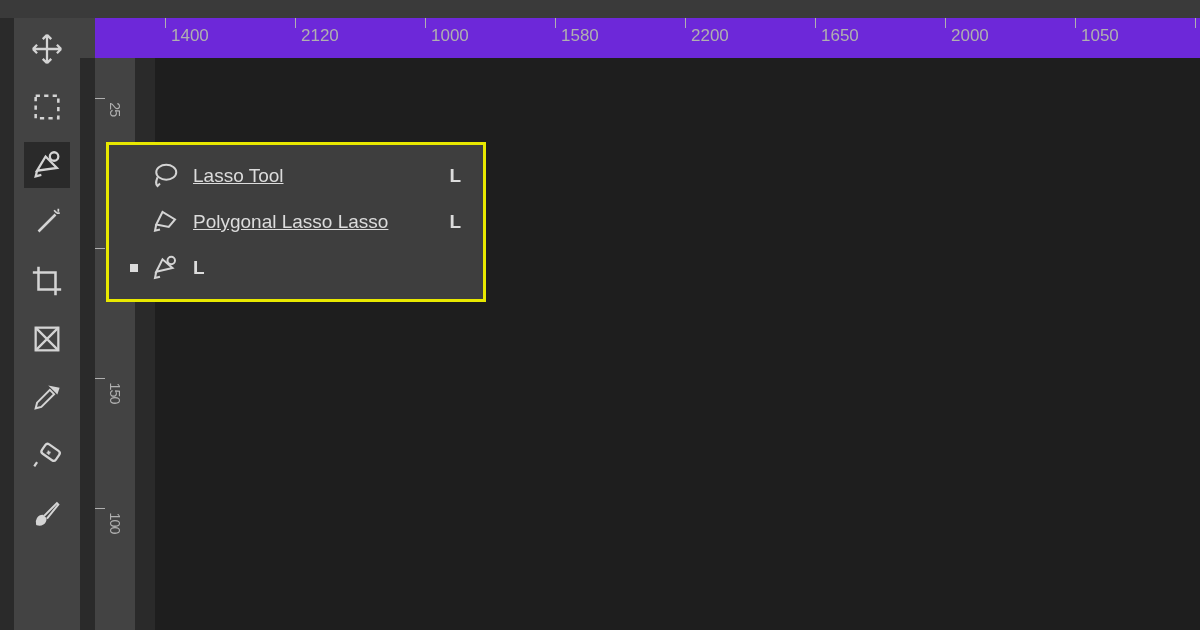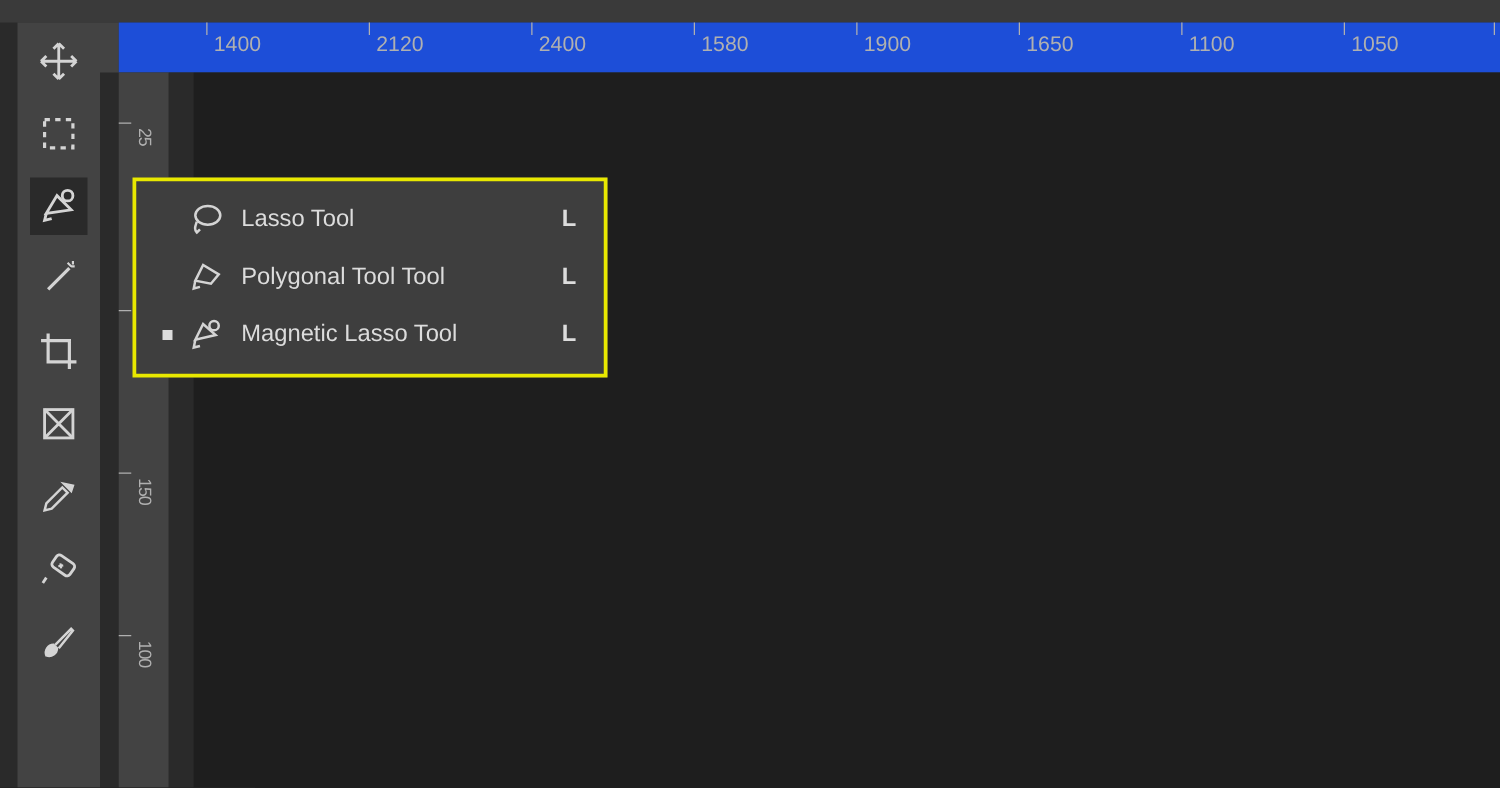--- a/index.html
+++ b/index.html
@@ -40,21 +40,21 @@
 .tool.active {
   background: #2a2a2a;
 }
 .tool svg { width: 34px; height: 34px; }
 .ruler-h {
   position: absolute;
   left: 95px;
   top: 18px;
   right: 0;
   height: 40px;
-  background: #1d4ed8;
+  background: #6d28d9;
   display: flex;
   align-items: center;
 }
 .ruler-corner {
   position: absolute;
   left: 80px;
   top: 18px;
   width: 15px;
   height: 40px;
   background: #434343;
@@ -158,21 +158,21 @@
 }
 .flyout-icon {
   width: 36px;
   height: 36px;
   display: flex;
   align-items: center;
   justify-content: center;
   margin: 0 10px 0 4px;
 }
 .flyout-icon svg { width: 30px; height: 30px; }
-.flyout-label { flex: 1; }
+.flyout-label { flex: 1; text-decoration: underline; }
 .flyout-shortcut { font-weight: bold; padding-right: 6px; }
 </style>
 </head>
 <body>
 
 <div class="topbar"></div>
 
 <div class="toolbar">
   <div class="tool">
     <svg viewBox="0 0 24 24" fill="none" stroke="#d4d4d4" stroke-width="1.6">
@@ -232,33 +232,33 @@
 <div class="ruler-corner"></div>
 
 <div class="ruler-h">
   <div class="ruler-h-tick" style="left:70px">
       <span>1400</span>
     </div>
   <div class="ruler-h-tick" style="left:200px">
       <span>2120</span>
     </div>
   <div class="ruler-h-tick" style="left:330px">
-      <span>2400</span>
+      <span>1000</span>
     </div>
   <div class="ruler-h-tick" style="left:460px">
       <span>1580</span>
     </div>
   <div class="ruler-h-tick" style="left:590px">
-      <span>1900</span>
+      <span>2200</span>
     </div>
   <div class="ruler-h-tick" style="left:720px">
       <span>1650</span>
     </div>
   <div class="ruler-h-tick" style="left:850px">
-      <span>1100</span>
+      <span>2000</span>
     </div>
   <div class="ruler-h-tick" style="left:980px">
       <span>1050</span>
     </div>
   <div class="ruler-h-tick" style="left:1100px"></div>
 </div>
 
 <div class="ruler-v">
   <div class="ruler-v-tick" style="top:40px">
       <span>25</span>
@@ -290,30 +290,29 @@
     <span class="flyout-shortcut">L</span>
   </div>
   <div class="flyout-item">
     <div class="flyout-ind"></div>
     <div class="flyout-icon">
       <svg viewBox="0 0 24 24" fill="none" stroke="#d4d4d4" stroke-width="1.6">
         <path d="M5 14 L10 4 L20 10 L15 16 Z"></path>
         <path d="M5 14 L4 19 L8 18"></path>
       </svg>
     </div>
-    <span class="flyout-label">Polygonal Tool Tool</span>
+    <span class="flyout-label">Polygonal Lasso Lasso</span>
     <span class="flyout-shortcut">L</span>
   </div>
   <div class="flyout-item">
     <div class="flyout-ind">
         <div class="dot"></div>
       </div>
     <div class="flyout-icon">
       <svg viewBox="0 0 24 24" fill="none" stroke="#d4d4d4" stroke-width="1.6">
         <path d="M5 15 L10 5 L18 12 Z"></path>
         <circle cx="17" cy="6" r="3"></circle>
         <path d="M5 15 L4 20 L8 19"></path>
       </svg>
     </div>
-    <span class="flyout-label">Magnetic Lasso Tool</span>
     <span class="flyout-shortcut">L</span>
   </div>
 </div>
 
 </body></html>

